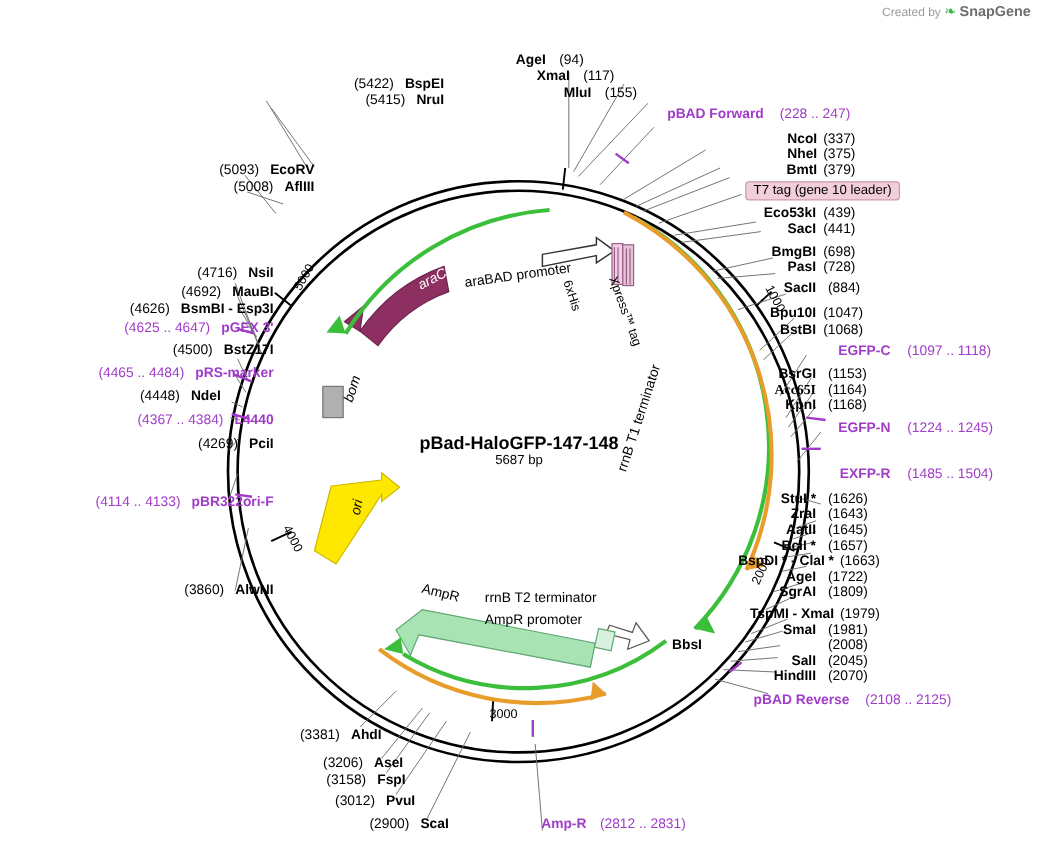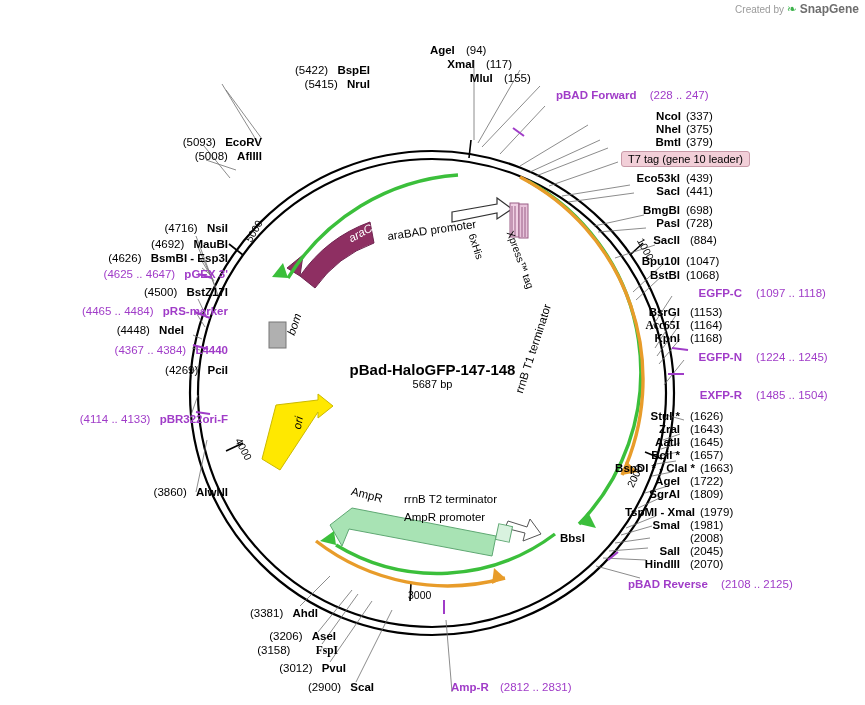--- a/index.html
+++ b/index.html
@@ -317,21 +317,21 @@
 <div class="abs lbl right" style="left:90px;top:607px;width:228px;">
   <span class="pos">(3381)</span>
   <b style="margin-left:6px;">AhdI</b>
 </div>
 <div class="abs lbl right" style="left:108px;top:630px;width:228px;">
   <span class="pos">(3206)</span>
   <b style="margin-left:6px;">AseI</b>
 </div>
 <div class="abs lbl right" style="left:110px;top:644px;width:228px;">
   <span class="pos">(3158)</span>
-  <b style="margin-left:22px;font-family:Liberation Serif, serif;">FspI</b>
+  <b style="margin-left:6px;">FspI</b>
 </div>
 <div class="abs lbl right" style="left:118px;top:662px;width:228px;">
   <span class="pos">(3012)</span>
   <b style="margin-left:6px;">PvuI</b>
 </div>
 <div class="abs lbl right" style="left:146px;top:681px;width:228px;">
   <span class="pos">(2900)</span>
   <b style="margin-left:6px;">ScaI</b>
 </div>
 <div class="abs lbl purple" style="left:451px;top:681px;">

